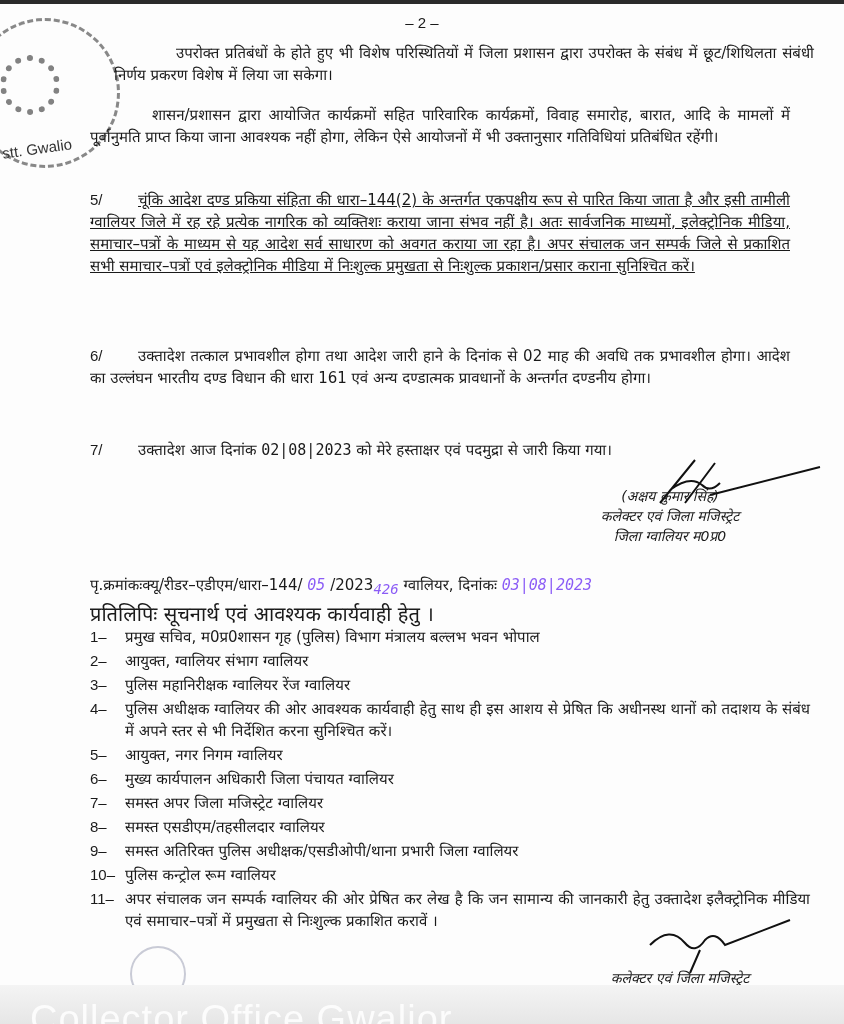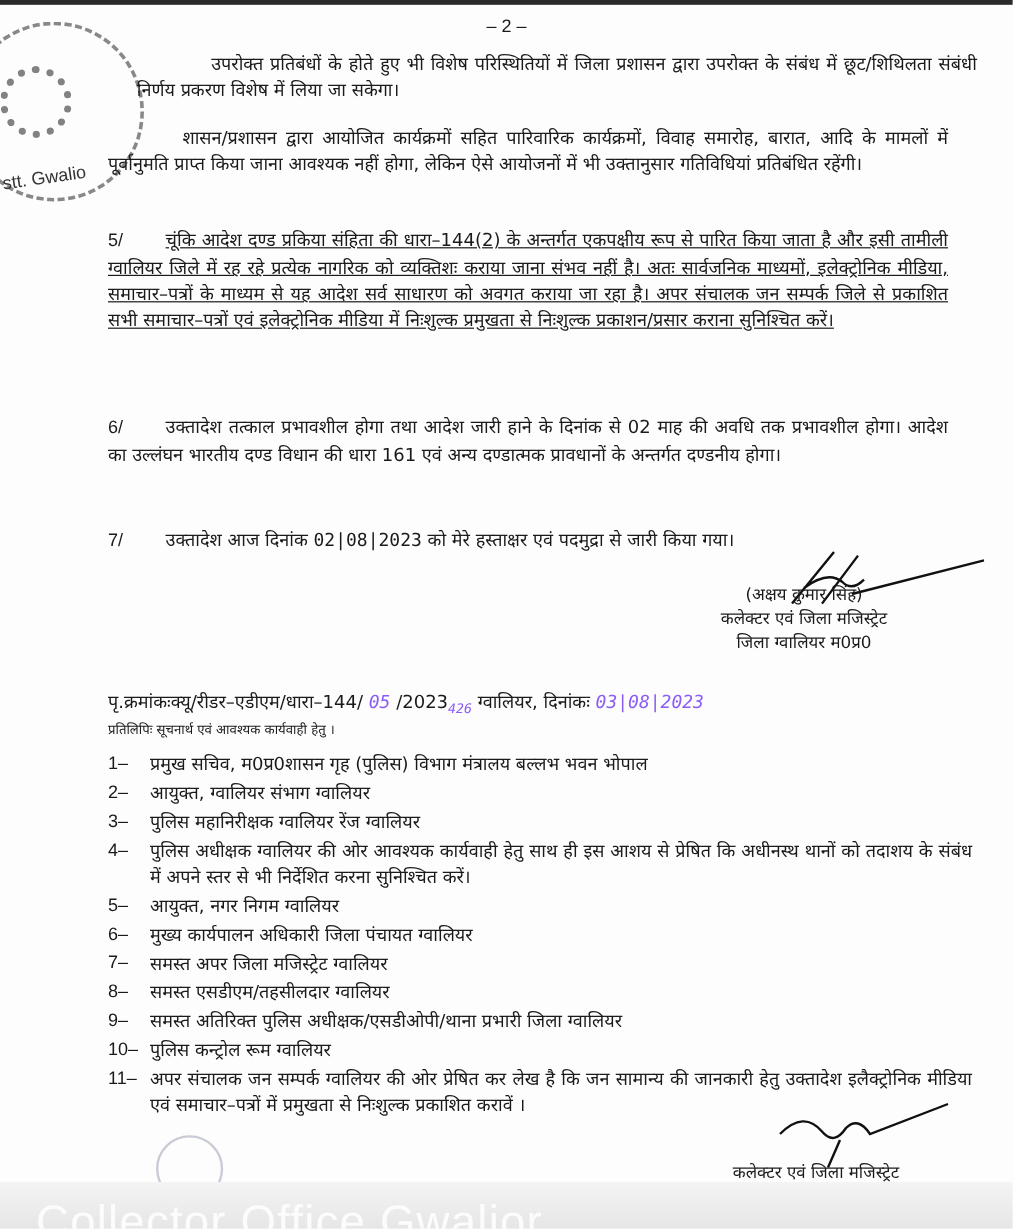--- a/index.html
+++ b/index.html
@@ -23,26 +23,26 @@
   }
   .stamp-inner {
     position: absolute; left: 0px; top: 55px; width: 60px; height: 60px;
     border-radius: 50%; border: 6px dotted rgba(30,30,30,0.55); box-sizing: border-box;
   }
   .stamp-text {
     position: absolute; left: 2px; top: 140px; font-family: "Liberation Sans", sans-serif;
     font-size: 15px; color: #333; transform: rotate(-8deg);
   }
 
-  .sig { position: absolute; text-align: center; font-size: 14px; line-height: 20px; }
+  .sig { position: absolute; text-align: center; font-size: 14px; line-height: 20px; font-style: italic; }
   .sig-scrawl { position: absolute; }
 
   .ref-line { position: absolute; left: 90px; top: 574px; font-size: 15px; width: 720px; }
   .ref-line .hand { font-family: "DejaVu Sans Mono", monospace; font-style: italic; color: #8b5cf6; font-size: 15px; }
-  .copy-intro { position: absolute; left: 90px; top: 600px; font-size: 11px; }
+  .copy-intro { position: absolute; left: 90px; top: 600px; font-size: 20px; }
 
   .list { position: absolute; left: 90px; top: 626px; width: 720px; }
   .li { position: relative; font-size: 15px; line-height: 22px; margin-bottom: 2px; }
   .li .n { position: absolute; left: 0; top: 0; width: 50px; font-family: "Liberation Sans", sans-serif; }
   .li .t { margin-left: 35px; display: block; text-align: justify; }
 
   .circle-mark { position: absolute; left: 130px; top: 946px; width: 52px; height: 52px; border-radius: 50%; border: 2px solid #c9cbd6; }
   .bottom-fade { position: absolute; left: 0; top: 985px; width: 844px; height: 39px; background: linear-gradient(#f4f4f4, #e6e6e6); }
   .watermark { position: absolute; left: 30px; top: 998px; font-family: "Liberation Sans", sans-serif; font-size: 38px; color: rgba(255,255,255,0.85); letter-spacing: 1px; }
 </style>
@@ -85,21 +85,21 @@
 </svg>
 <div class="sig" style="left:560px;top:486px;width:220px;">
   <div>(अक्षय कुमार सिंह)</div>
   <div>कलेक्टर एवं जिला मजिस्ट्रेट</div>
   <div>जिला ग्वालियर म0प्र0</div>
 </div>
 
 <div class="ref-line">
   <span>पृ.क्रमांकःक्यू/रीडर–एडीएम/धारा–144/</span>
   <span class="hand">05</span>
-  <span>/2023</span><sub class="hand" style="font-size:11px;">426</sub>
+  <span>/2023</span><sub class="hand" style="font-size:14px;">426</sub>
   <span>ग्वालियर, दिनांकः</span>
   <span class="hand">03|08|2023</span>
 </div>
 <div class="copy-intro">प्रतिलिपिः सूचनार्थ एवं आवश्यक कार्यवाही हेतु ।</div>
 
 <div class="list">
   <div class="li">
       <span class="n">1–</span>
       <span class="t">प्रमुख सचिव, म0प्र0शासन गृह (पुलिस) विभाग मंत्रालय बल्लभ भवन भोपाल</span>
     </div>

